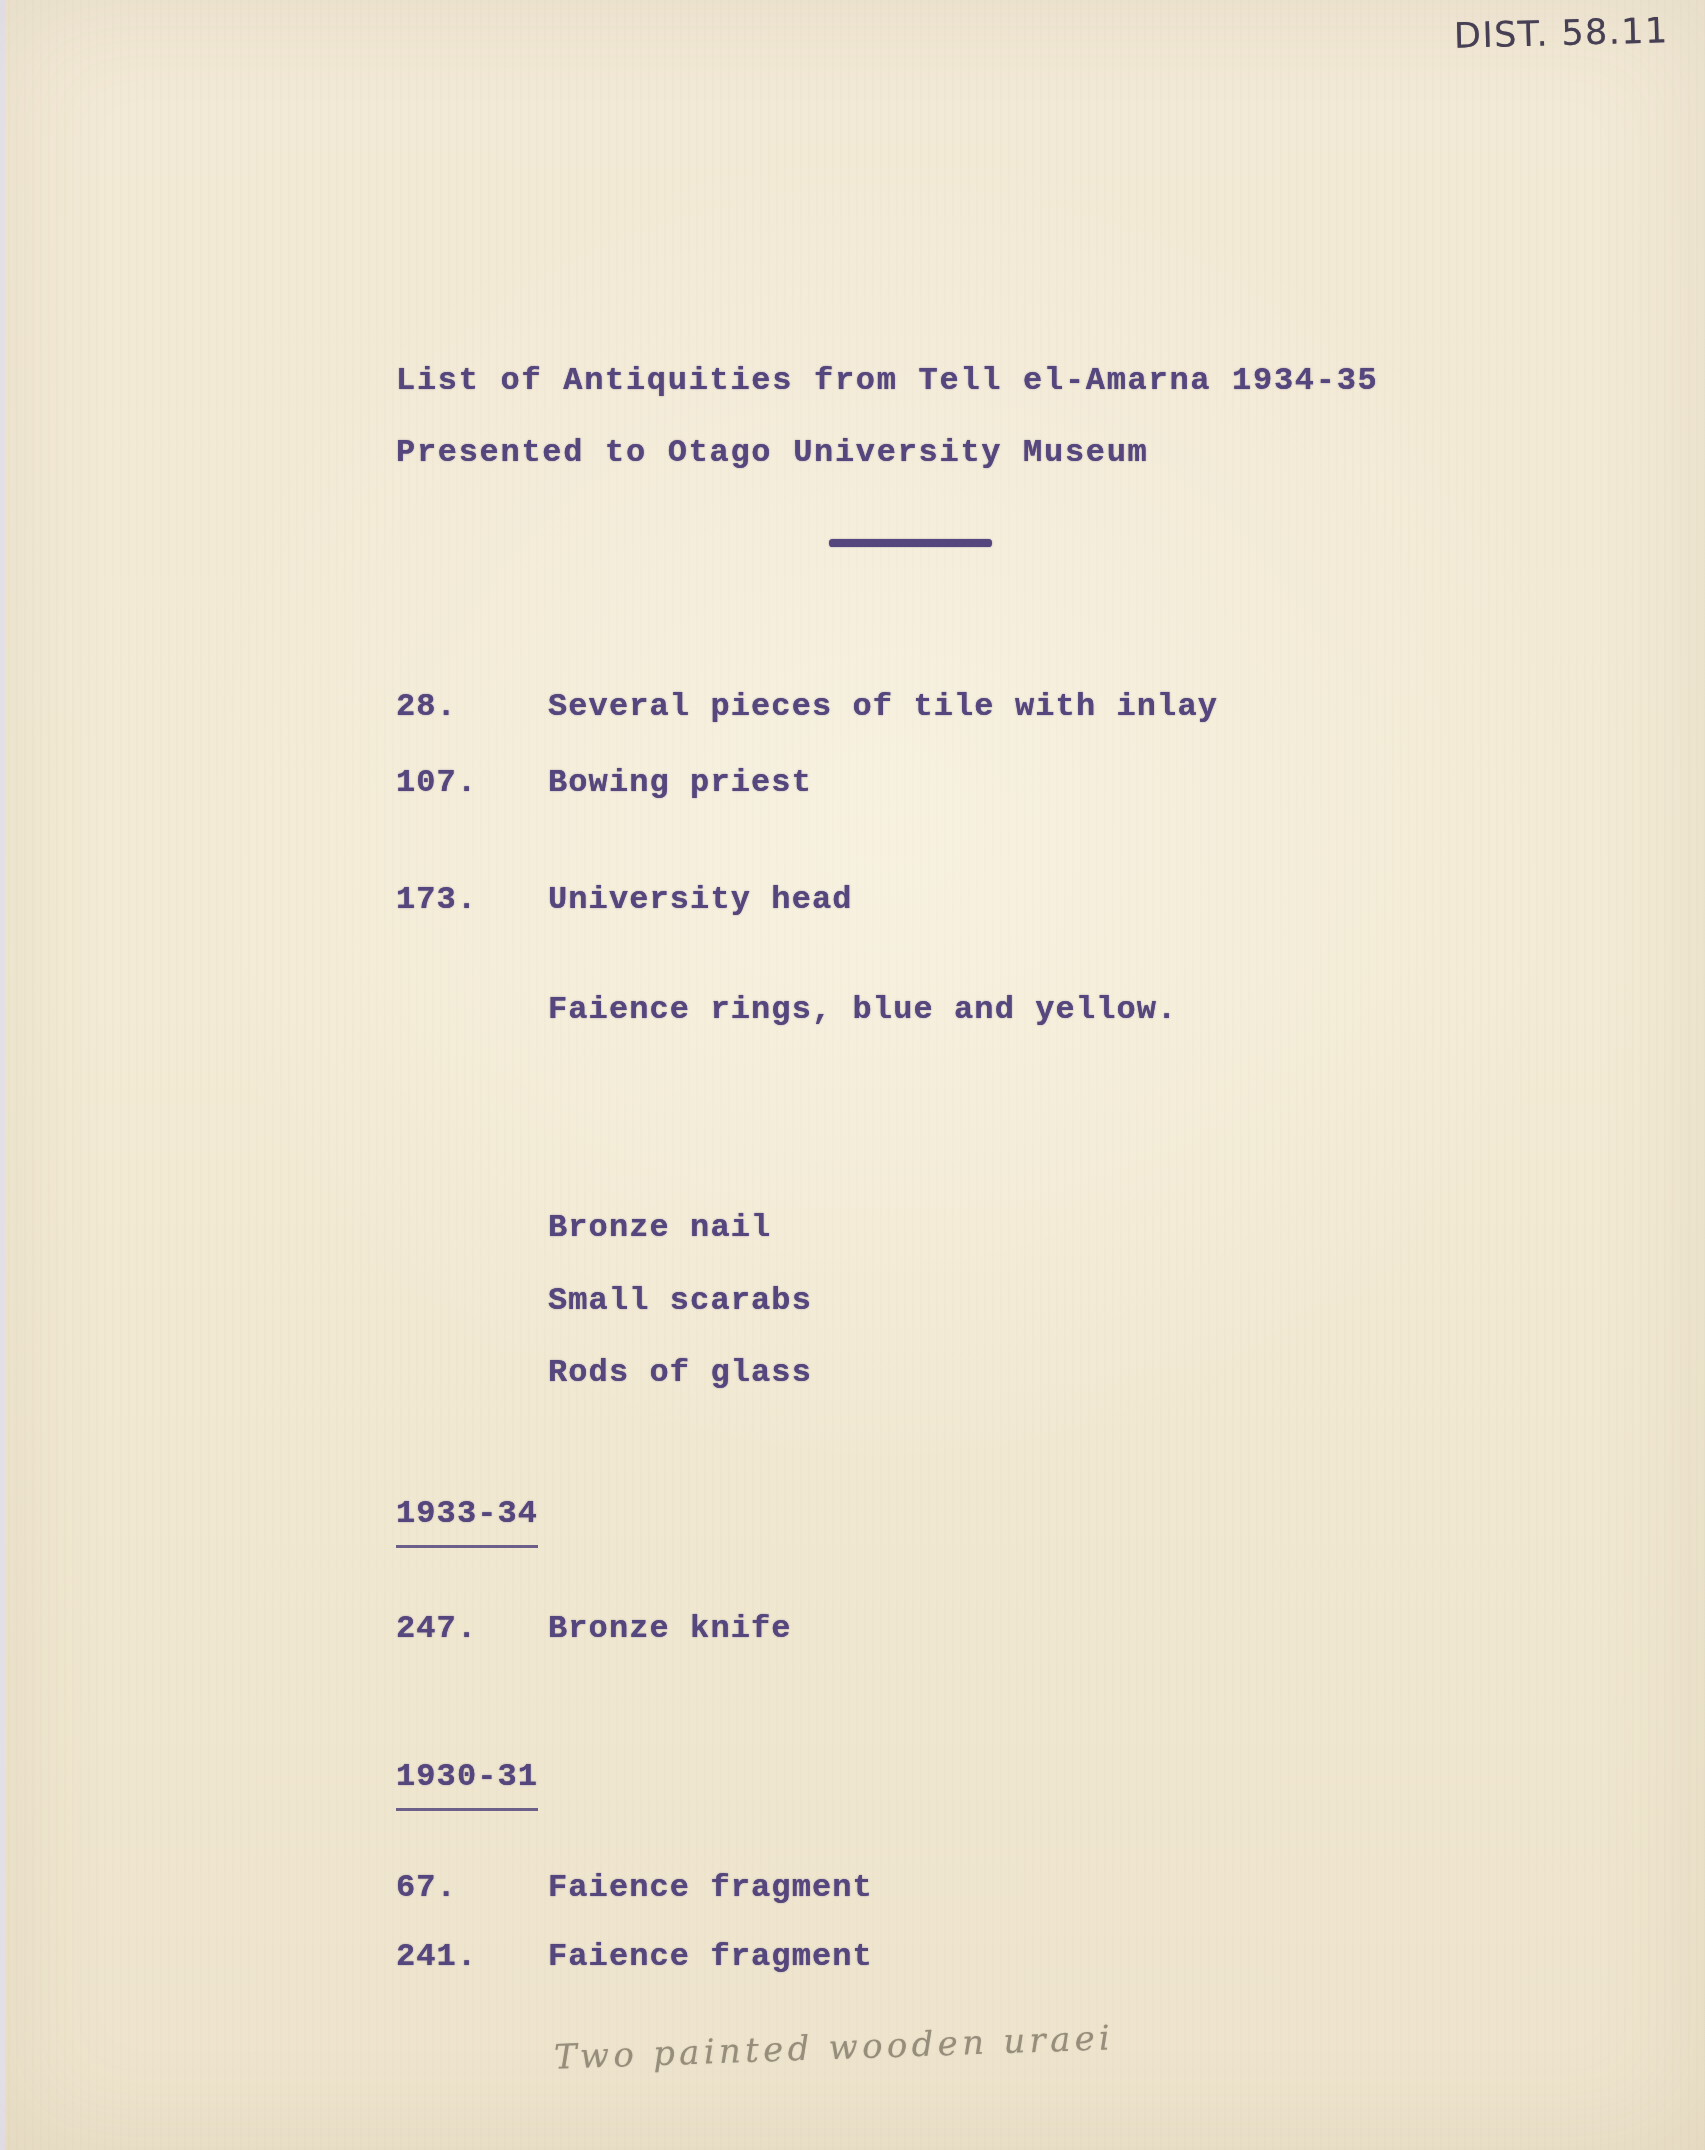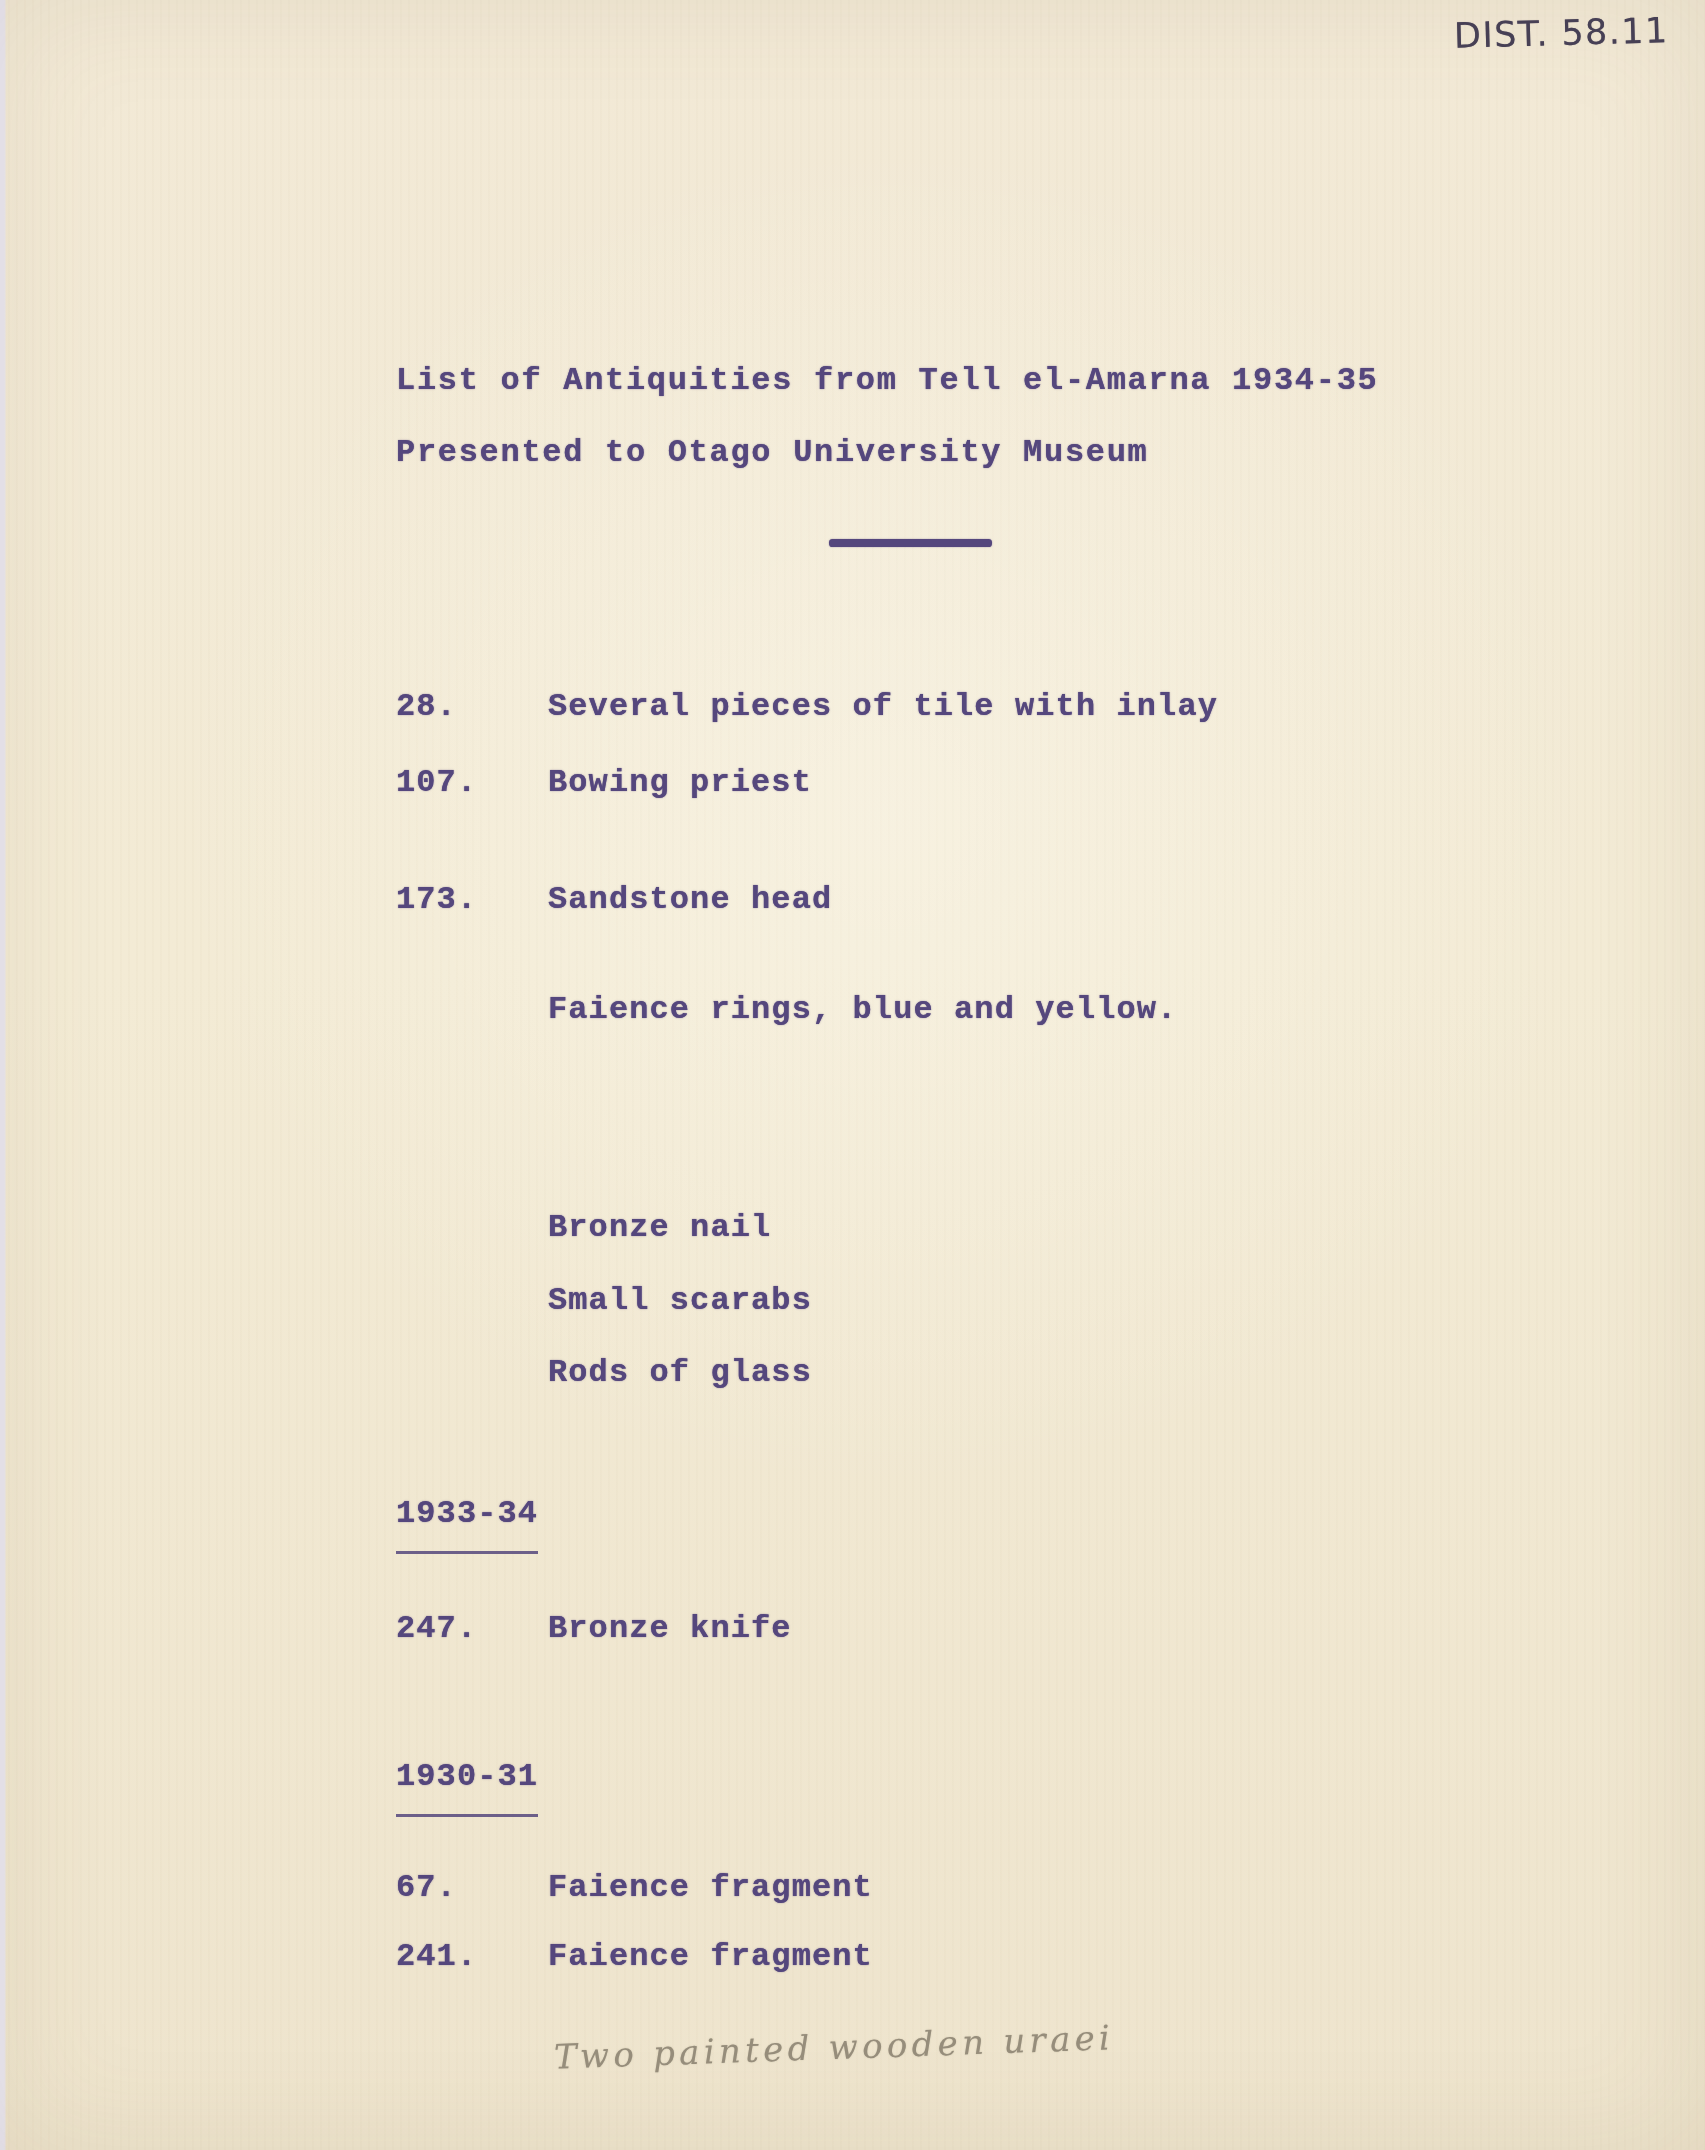--- a/index.html
+++ b/index.html
@@ -32,21 +32,21 @@
     text-shadow:0 0 0.7px rgba(85,71,125,0.85), 0 0 2.2px rgba(85,71,125,0.30);
     white-space:nowrap;
   }
   .title{left:396px;letter-spacing:1.7px;margin-top:8px;}
   .row{left:396px;}
   .num{display:inline-block;width:152px;}
   .heading-wrap{left:396px;}
   .heading-text{
     display:inline-block;
     border-bottom:3.6px solid rgba(85,71,125,0.85);
-    padding-bottom:18px;
+    padding-bottom:12px;
   }
   .separator{
     position:absolute;
     left:829px;top:539px;
     width:163px;height:8px;
     background:#55477d;
     border-radius:3.6px;
     box-shadow:0 0 1.4px rgba(85,71,125,0.7);
   }
   
@@ -87,21 +87,21 @@
 
   <div class="separator"></div>
 
   <div class="typed row" style="top:689px">
     <span class="num">28.</span><span class="txt">Several pieces of tile with inlay</span>
   </div>
   <div class="typed row" style="top:765px">
     <span class="num">107.</span><span class="txt">Bowing priest</span>
   </div>
   <div class="typed row" style="top:882px">
-    <span class="num">173.</span><span class="txt">Sandstone head</span>
+    <span class="num">173.</span><span class="txt">University head</span>
   </div>
   <div class="typed row" style="top:992px">
     <span class="num"></span><span class="txt">Faience rings, blue and yellow.</span>
   </div>
   <div class="typed row" style="top:1210px">
     <span class="num"></span><span class="txt">Bronze nail</span>
   </div>
   <div class="typed row" style="top:1283px">
     <span class="num"></span><span class="txt">Small scarabs</span>
   </div>

